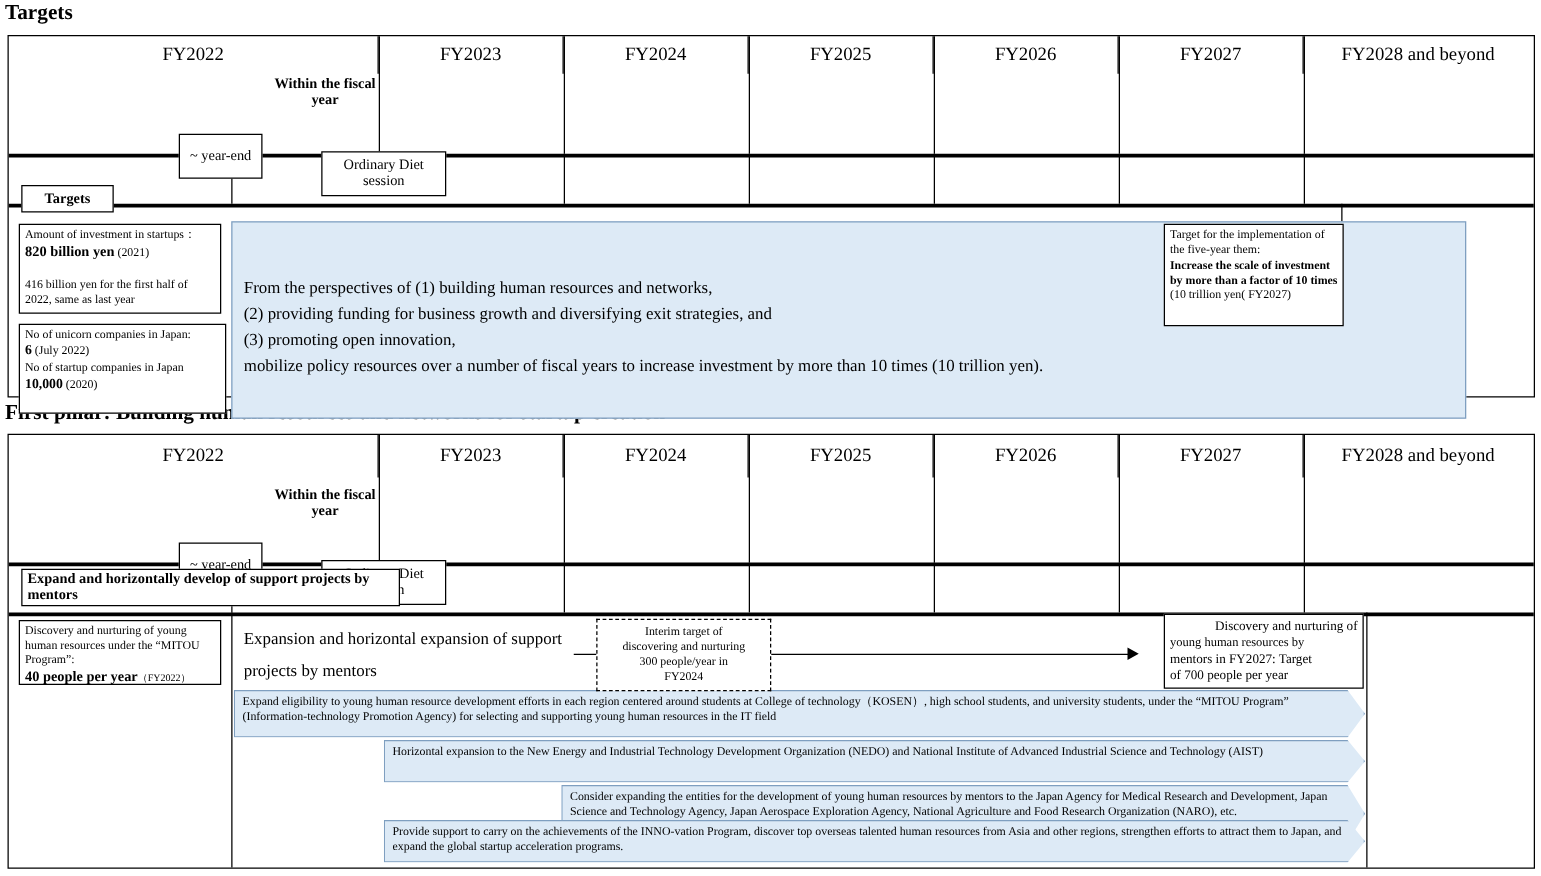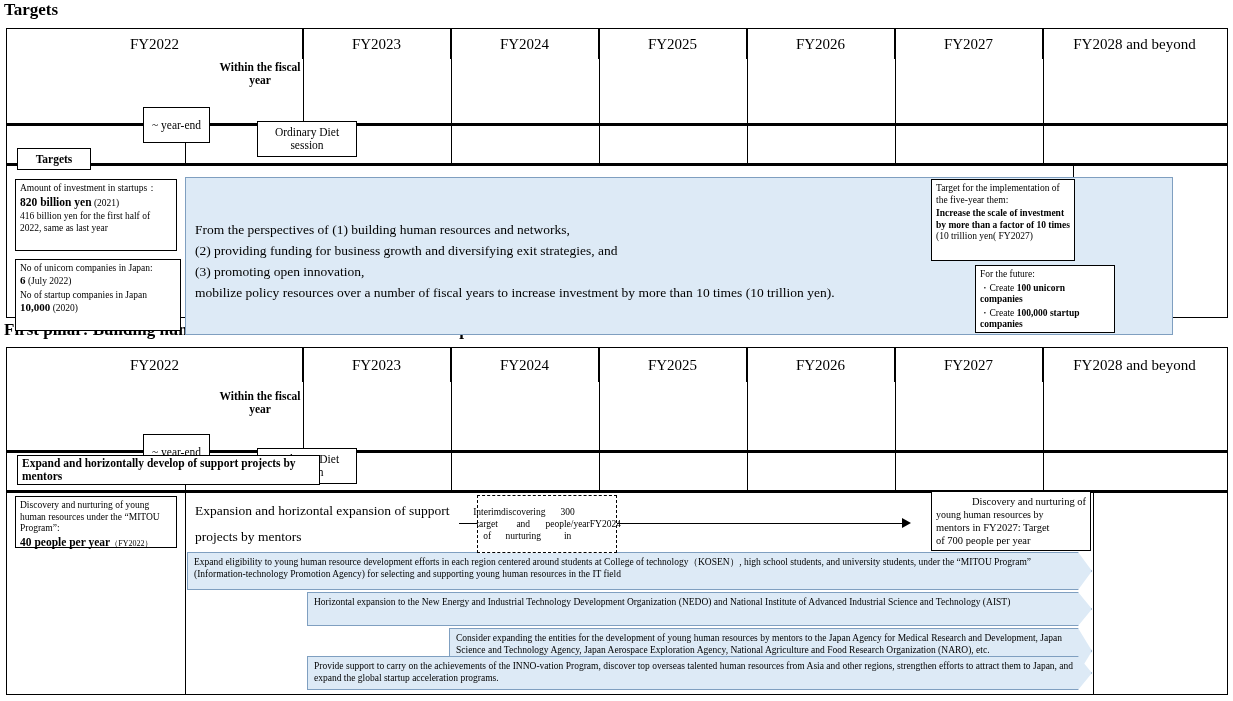--- a/index.html
+++ b/index.html
@@ -204,50 +204,41 @@
       <div>(2) providing funding for business growth and diversifying exit strategies, and</div>
       <div>(3) promoting open innovation,</div>
       <div>mobilize policy resources over a number of fiscal years to increase investment by more than 10 times (10 trillion yen).</div>
     </div>
 
     <div class="boxplain" style="left:8px; top:150px; width:162px; height:72px;">
       <div>Amount of investment in startups：</div>
       <div style="margin-top:2px;">
         <b style="font-size:11.5px;">820 billion yen</b><span> (2021)</span>
       </div>
-      <div style="margin-top:2px;">416 billion yen for the first half of 2022, same as last year</div>
+      <div style="margin-top:14px;">416 billion yen for the first half of 2022, same as last year</div>
     </div>
 
     <div class="boxplain" style="left:8px; top:230px; width:166px; height:72px;">
       <div>No of unicorn companies in Japan:</div>
       <div>
         <b style="font-size:11px;">6</b><span> (July 2022)</span>
       </div>
       <div style="margin-top:3px;">No of startup companies in Japan</div>
       <div>
         <b style="font-size:11px;text-align:right;">10,000</b><span> (2020)</span>
       </div>
     </div>
 
     <div class="boxplain" style="left:924px; top:150px; width:144px; height:82px;">
       <div>Target for the implementation of the five-year them:</div>
       <div style="margin-top:2px;">
         <b>Increase the scale of investment by more than a factor of 10 times</b><span> (10 trillion yen( FY2027)</span>
       </div>
     </div>
 
-    <div class="boxplain" style="left:968px; top:236px; width:140px; height:68px;">
-      <div>For the future:</div>
-      <div style="margin-top:2px;">
-        <span>・Create </span><b>100 unicorn companies</b>
-      </div>
-      <div style="margin-top:2px;">
-        <span>・Create </span><b>100,000 startup companies</b>
-      </div>
-    </div>
 
     <div style="position:absolute; left:1076px; top:186px; width:80px; font-size:11.5px; line-height:14px; text-align:center;">Aim to make Japan the largest startup hub in Asia and one of the world’s leading clusters of startups</div>
 
     <div class="colline" style="left:1066px; top:134px; height:154px;"></div>
   </div>
 
   <div class="section-title" style="position:absolute; left:0; top:320px;">First pillar: Building human resources and networks for startup creation</div>
 
   <div class="gantt" style="position:absolute; left:6px; top:347px; width:1222px; height:348px;">
 
@@ -298,21 +289,21 @@
       <div style="margin-top:2px;">
         <b style="font-size:11.5px;">40 people per year</b><span class="tiny">（FY2022）</span>
       </div>
     </div>
 
     <div class="note" style="left:188px; top:150px; width:280px; line-height:26px;">
       <div>Expansion and horizontal expansion of support</div>
       <div>projects by mentors</div>
     </div>
 
-    <div class="dashbox" style="left:470px; top:147px; width:140px; height:58px; flex-direction:row;">
+    <div class="dashbox" style="left:470px; top:147px; width:140px; height:58px; flex-direction:column;">
       <div>Interim target of</div>
       <div>discovering and nurturing</div>
       <div>300 people/year in</div>
       <div>FY2024</div>
     </div>
 
     <div class="arrow-line" style="left:452px; top:175px; width:446px;"></div>
     <div class="arrow-head" style="left:895px; top:170px;"></div>
 
     <div class="boxplain" style="left:924px; top:143px; width:160px; height:60px; display:flex; flex-direction:column; justify-content:center;">

